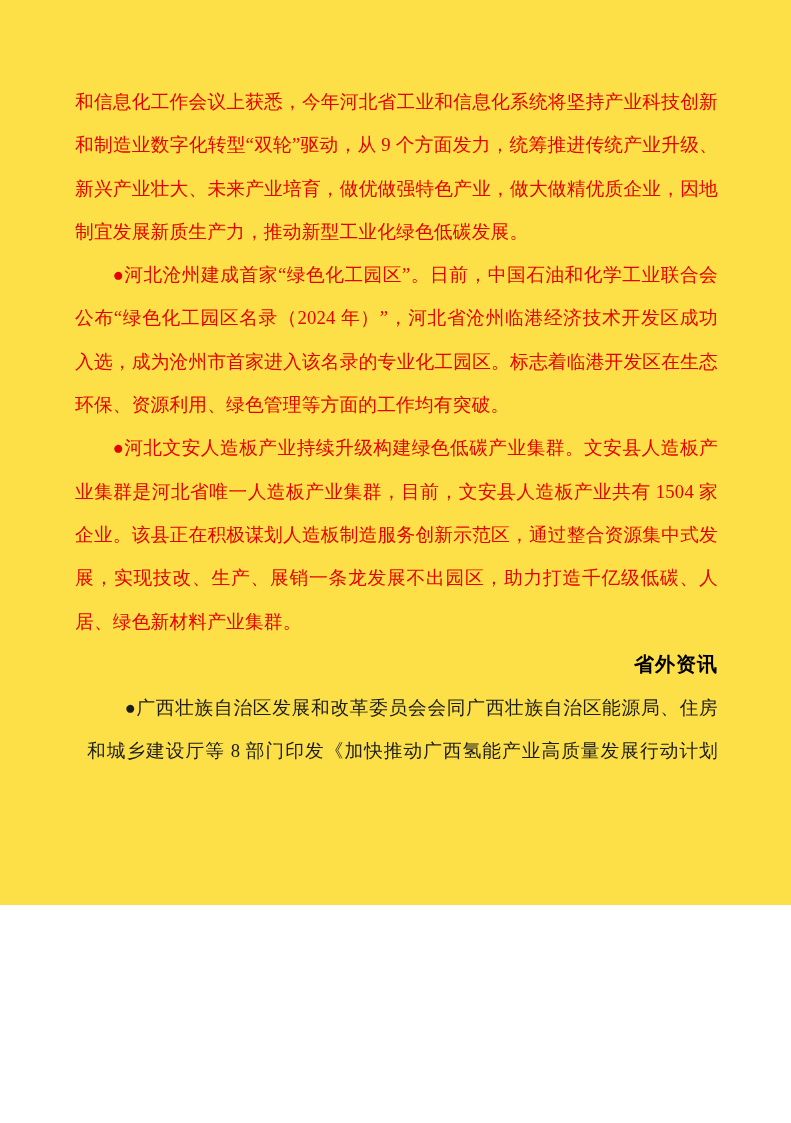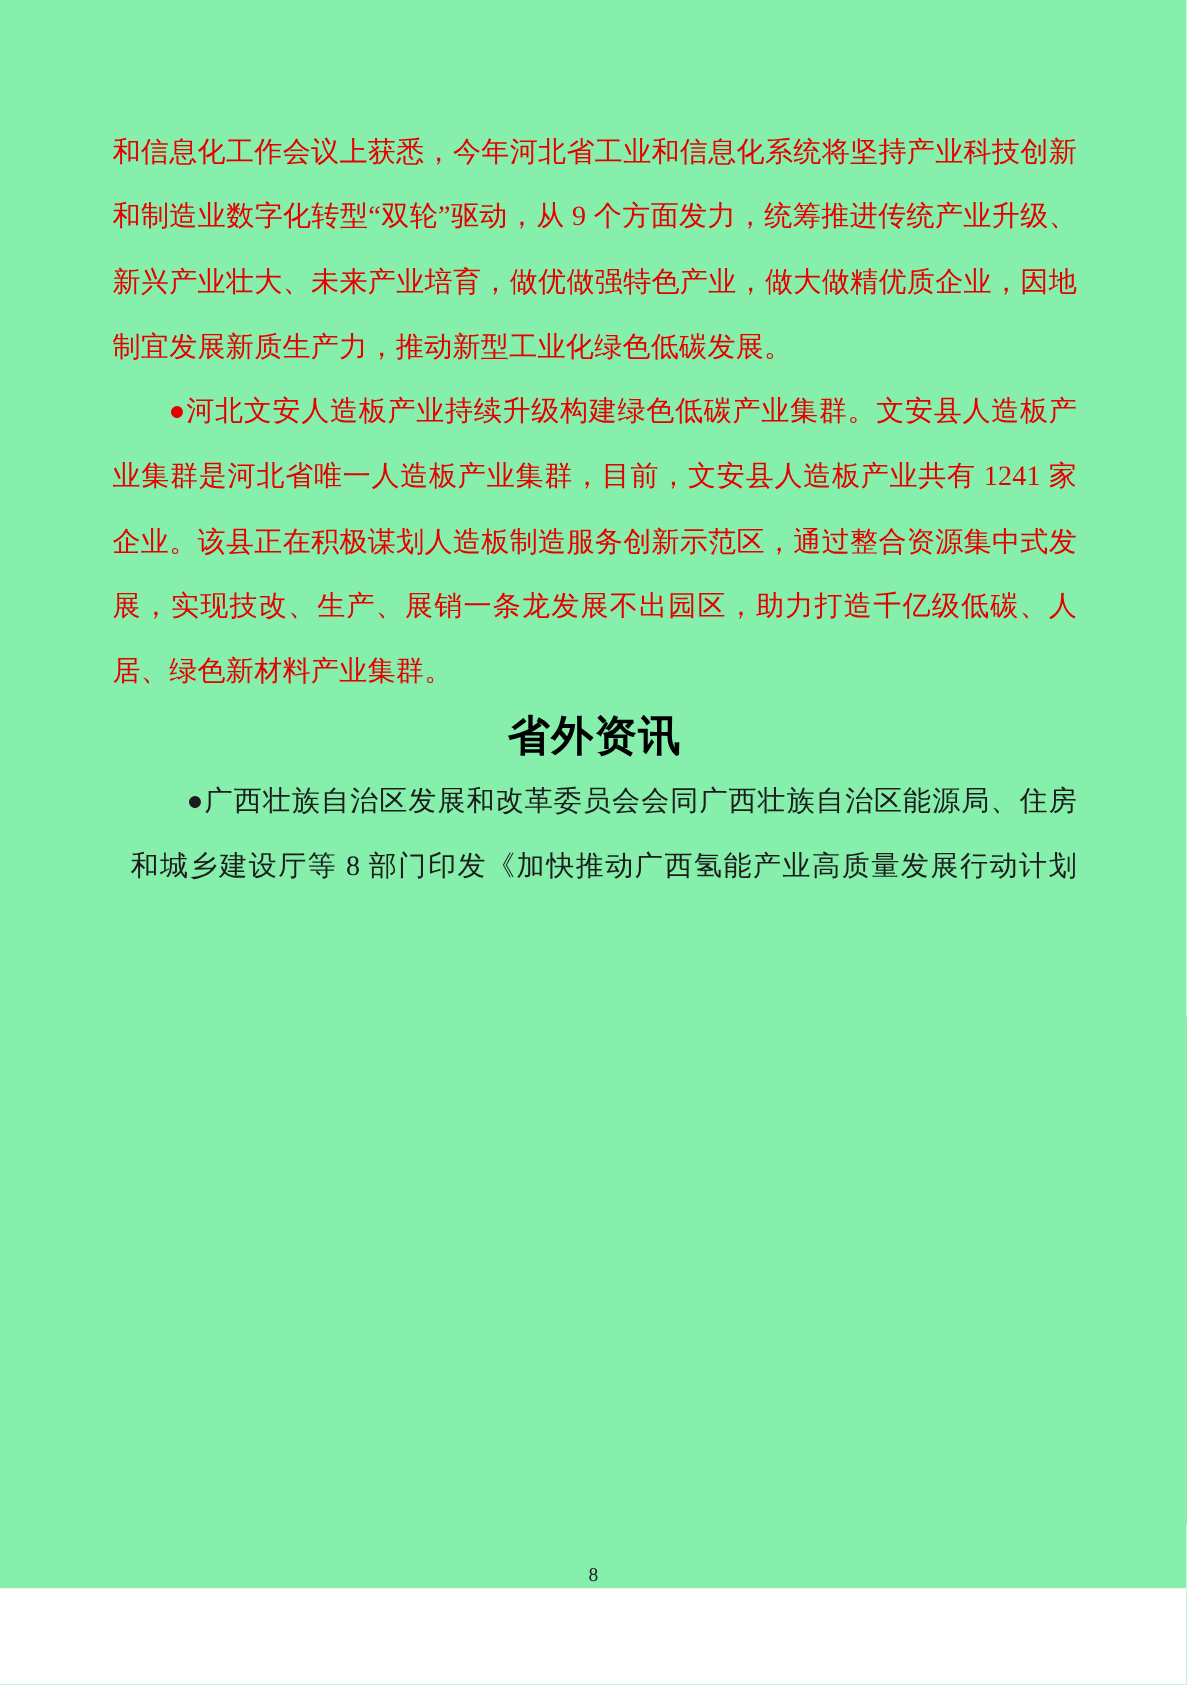--- a/index.html
+++ b/index.html
@@ -3,22 +3,22 @@
 <meta charset="utf-8">
 <style>
   html, body {
     margin: 0;
     padding: 0;
     background: #ffffff;
   }
   .page {
     position: relative;
     width: 791px;
-    height: 1059px;
-    background: #86efac;
+    height: 905px;
+    background: #fde047;
     overflow: hidden;
     font-family: "Liberation Serif", "DejaVu Serif", serif;
   }
   .content {
     position: absolute;
     left: 75px;
     top: 80px;
     width: 643px;
   }
   .para {
@@ -35,24 +35,24 @@
   }
   .para.black {
     color: #1c1c1c;
   }
   .para.stretch-last {
     text-align-last: justify;
     margin-left: 12px;
   }
   .section-heading {
     margin: 0;
-    font-size: 28px;
+    font-size: 20px;
     line-height: 43.3px;
     font-weight: bold;
-    text-align: center;
+    text-align: right;
     color: #000000;
     letter-spacing: 1px;
   }
   .page-number {
     position: absolute;
     top: 1042px;
     left: 0;
     width: 100%;
     text-align: center;
     font-size: 13px;
@@ -60,23 +60,24 @@
   }
 </style>
 </head>
 <body>
 
 <div class="page">
   <div class="content">
 
     <p class="para">和信息化工作会议上获悉，今年河北省工业和信息化系统将坚持产业科技创新和制造业数字化转型“双轮”驱动，从 9 个方面发力，统筹推进传统产业升级、新兴产业壮大、未来产业培育，做优做强特色产业，做大做精优质企业，因地制宜发展新质生产力，推动新型工业化绿色低碳发展。</p>
 
+    <p class="para indent">●河北沧州建成首家“绿色化工园区”。日前，中国石油和化学工业联合会公布“绿色化工园区名录（2024 年）”，河北省沧州临港经济技术开发区成功入选，成为沧州市首家进入该名录的专业化工园区。标志着临港开发区在生态环保、资源利用、绿色管理等方面的工作均有突破。</p>
 
 
-    <p class="para indent">●河北文安人造板产业持续升级构建绿色低碳产业集群。文安县人造板产业集群是河北省唯一人造板产业集群，目前，文安县人造板产业共有 1241 家企业。该县正在积极谋划人造板制造服务创新示范区，通过整合资源集中式发展，实现技改、生产、展销一条龙发展不出园区，助力打造千亿级低碳、人居、绿色新材料产业集群。</p>
+    <p class="para indent">●河北文安人造板产业持续升级构建绿色低碳产业集群。文安县人造板产业集群是河北省唯一人造板产业集群，目前，文安县人造板产业共有 1504 家企业。该县正在积极谋划人造板制造服务创新示范区，通过整合资源集中式发展，实现技改、生产、展销一条龙发展不出园区，助力打造千亿级低碳、人居、绿色新材料产业集群。</p>
 
     <h2 class="section-heading">省外资讯</h2>
 
     <p class="para indent black stretch-last">●广西壮族自治区发展和改革委员会会同广西壮族自治区能源局、住房和城乡建设厅等 8 部门印发《加快推动广西氢能产业高质量发展行动计划</p>
 
   </div>
 
   <div class="page-number">8</div>
 </div>
 

